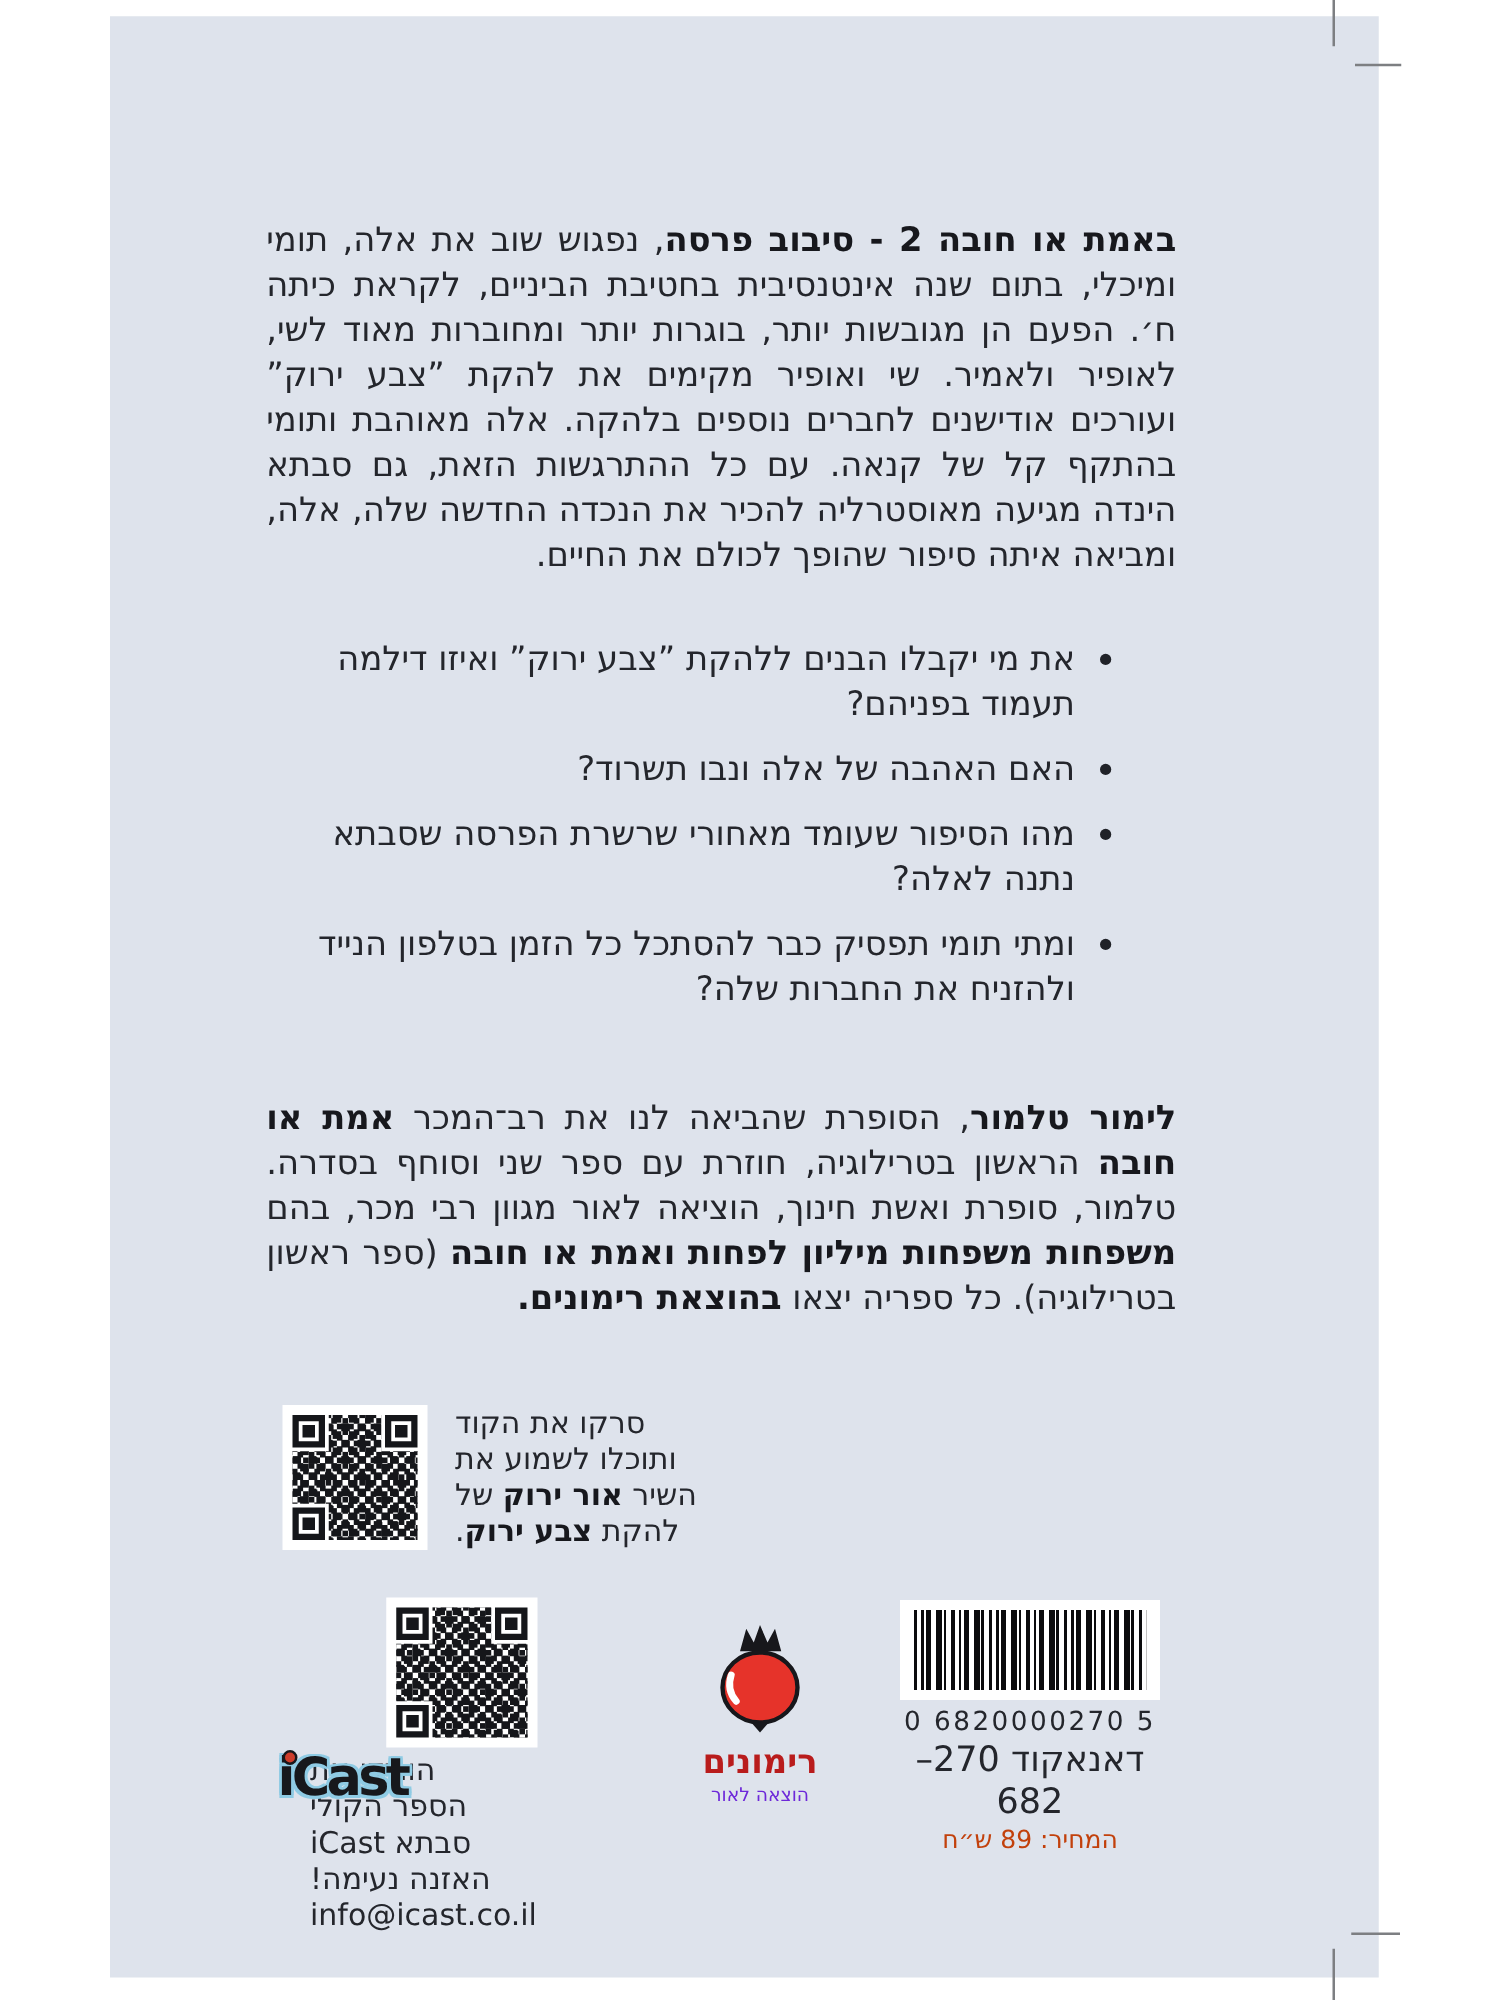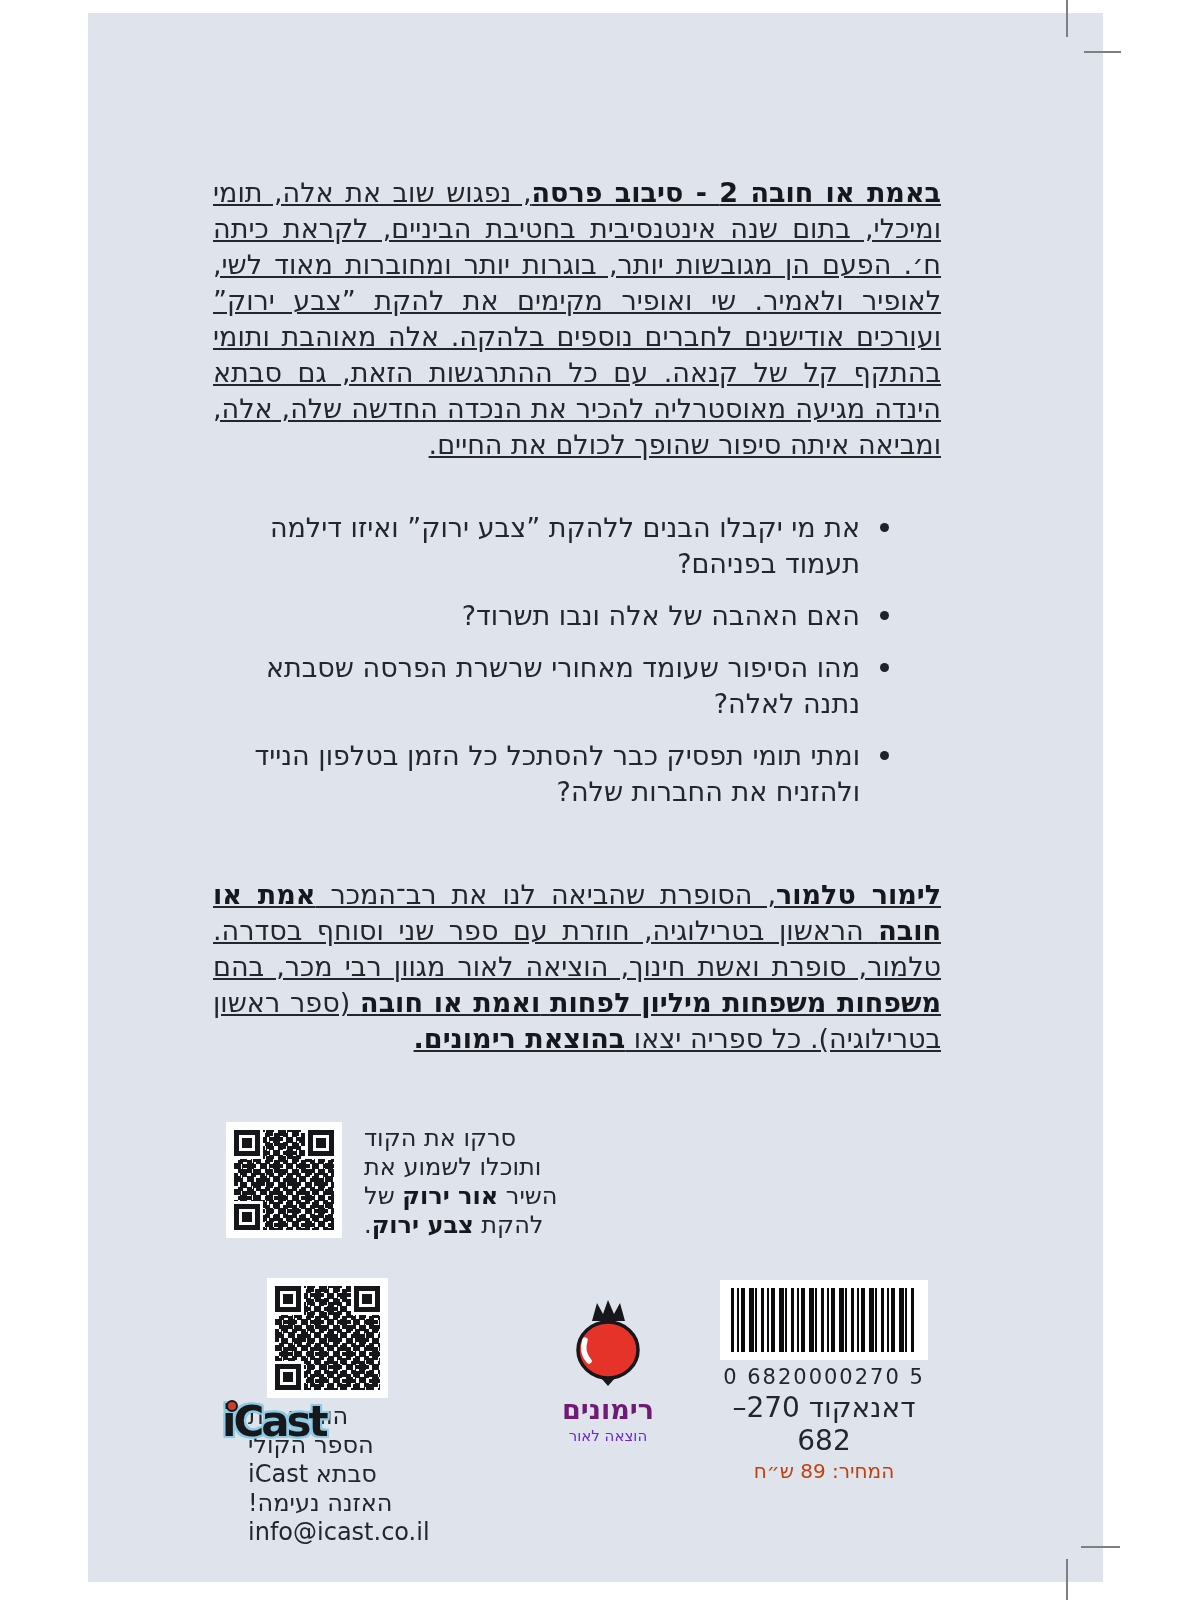--- a/index.html
+++ b/index.html
@@ -7,36 +7,36 @@
     width:1200px;height:1600px;position:relative;background:#ffffff;
     font-family:"DejaVu Sans", sans-serif;color:#24262c;overflow:hidden;
   }
   .cover{
     position:absolute;left:88px;top:13px;width:1015px;height:1569px;
     background:#dee3ec;
   }
   .body-text{
     position:absolute;left:125px;right:162px;margin:0;
     direction:rtl;text-align:justify;
-    font-size:27px;line-height:36px;color:#24262c;text-decoration:underline;
+    font-size:27px;line-height:36px;color:#24262c;
   }
   .b{font-weight:bold;color:#17181d;}
   .synopsis{top:162px;}
   .author{top:864px;}
   .bullets{position:absolute;top:497px;left:125px;right:162px;}
   .bullet-item{
     position:relative;padding-right:81px;margin-bottom:16px;
     direction:rtl;text-align:right;font-size:27px;line-height:36px;
   }
   .bullet-dot{
     position:absolute;right:52px;top:13px;width:9px;height:9px;
     border-radius:50%;background:#202228;
   }
   
-  .qr-block{position:absolute;display:flex;align-items:center;}
+  .qr-block{position:absolute;display:flex;align-items:flex-end;}
   .qr-song{top:1107px;left:138px;}
   .qr-audio{top:1265px;left:138px;flex-direction:column;}
   .qr{
     width:116px;height:116px;background:#ffffff;padding:8px;box-sizing:border-box;
     flex:0 0 auto;
   }
   .qr-audio .qr{width:121px;height:120px;}
   .qr-grid{
     position:relative;width:100%;height:100%;
     background:
@@ -61,21 +61,21 @@
     text-shadow:
       2px 0 0 #8fcbe4,-2px 0 0 #8fcbe4,0 2px 0 #8fcbe4,0 -2px 0 #8fcbe4,
       2px 2px 0 #8fcbe4,-2px 2px 0 #8fcbe4,2px -2px 0 #8fcbe4,-2px -2px 0 #8fcbe4;
   }
   .icast-dot{
     position:absolute;left:4px;top:3px;width:12px;height:12px;border-radius:50%;
     background:#cd3d2b;border:2px solid #17181c;box-sizing:border-box;
   }
   
   .publisher{position:absolute;left:455px;top:1283px;width:130px;text-align:center;}
-  .pub-name{direction:rtl;font-weight:bold;font-size:27px;color:#701a75;margin-top:-2px;}
+  .pub-name{direction:rtl;font-weight:bold;font-size:27px;color:#b91c1c;margin-top:-2px;}
   .pub-tagline{direction:rtl;font-size:15px;color:#6d28d9;margin-top:2px;}
   
   .barcode-block{position:absolute;left:632px;top:1267px;width:208px;text-align:center;}
   .barcode-box{width:208px;height:80px;background:#ffffff;box-sizing:border-box;padding:8px 11px;}
   .bars{
     width:100%;height:100%;
     background:
       repeating-linear-gradient(90deg,#0b0b0d 0 2px,transparent 2px 6px),
       repeating-linear-gradient(90deg,#0b0b0d 0 3px,transparent 3px 10px),
       #ffffff;

